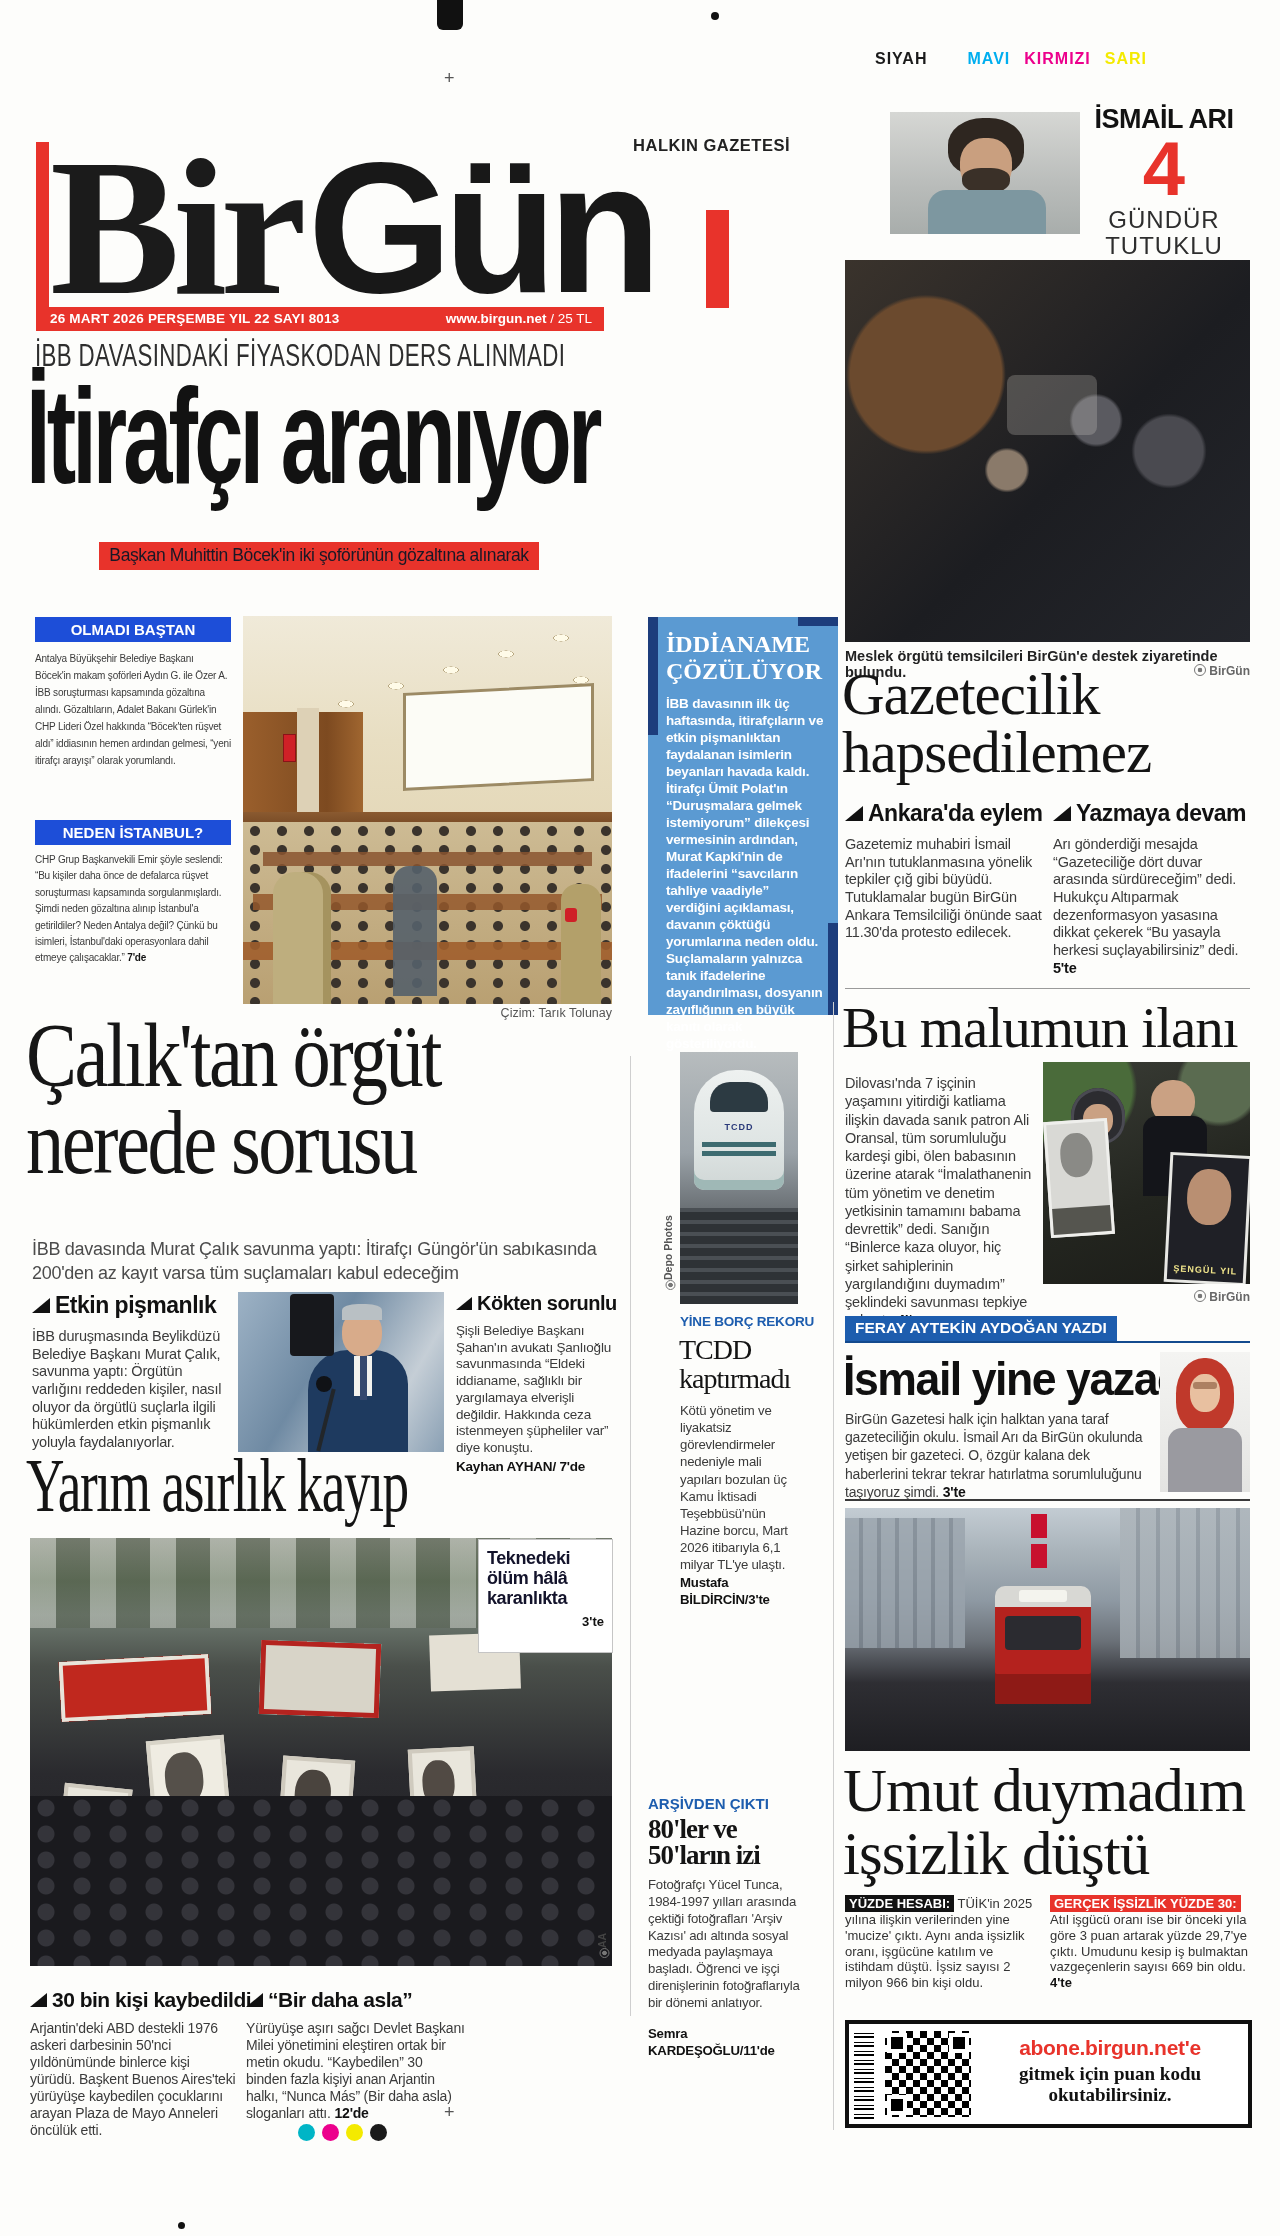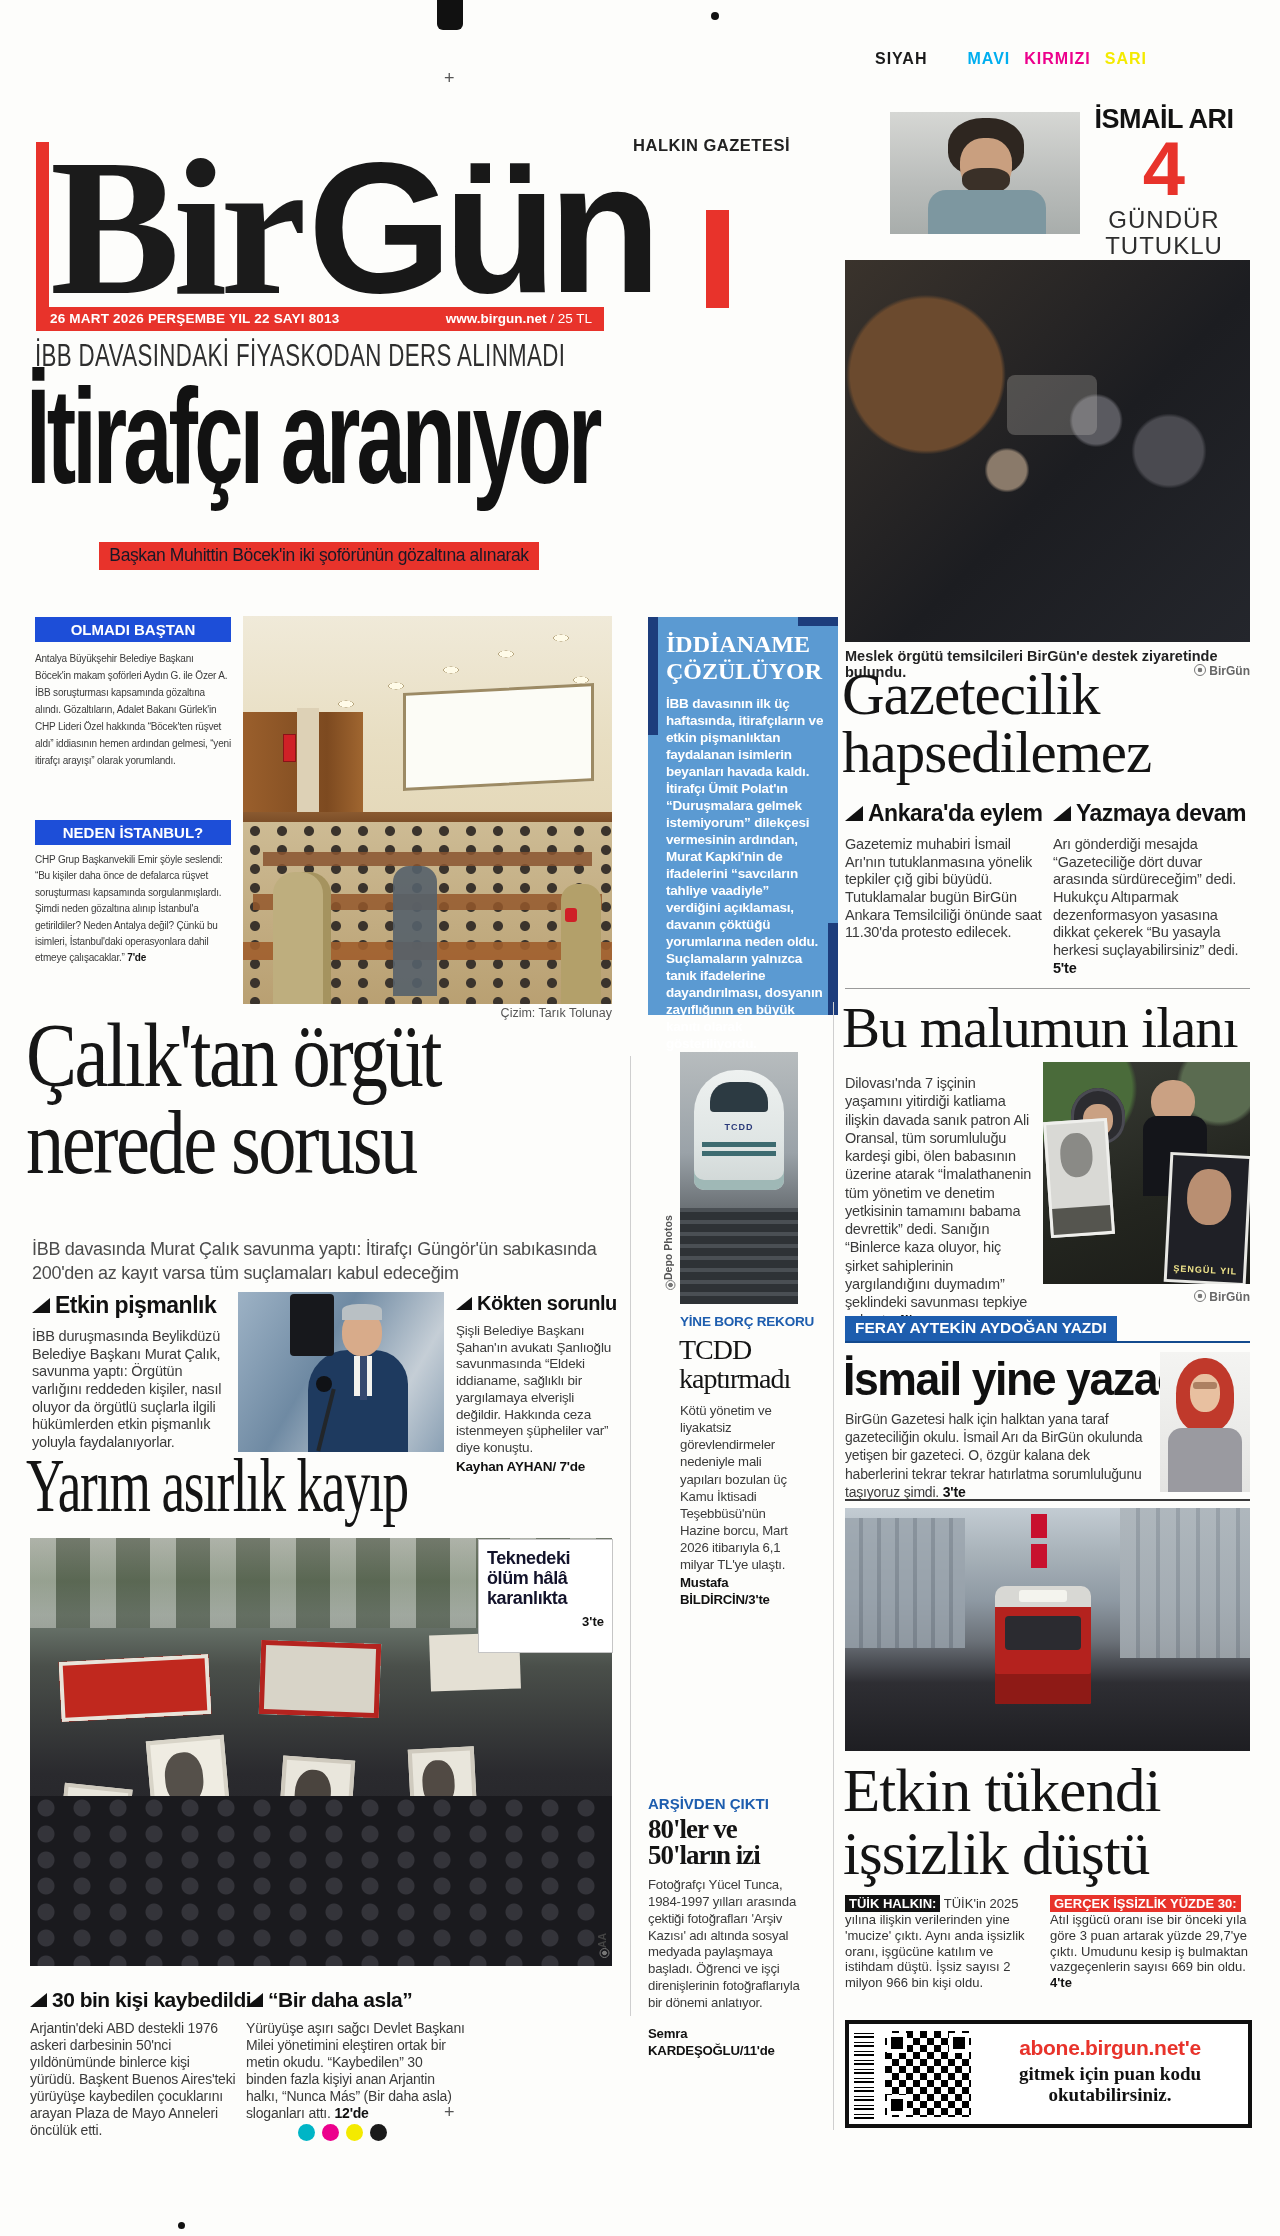--- a/index.html
+++ b/index.html
@@ -188,25 +188,25 @@
     <div class="abs" style="left:46%;top:6px;width:16px;height:24px;background:#c8102e;box-shadow:0 30px 0 #c8102e;"></div>
     <div class="abs" style="left:150px;top:78px;width:96px;height:118px;background:linear-gradient(180deg,#d8d8d4 0 18%,#b4221e 18% 100%);border-radius:10px 10px 2px 2px;box-shadow:inset 0 -30px 0 #8e1a16;">
       <div class="abs" style="left:10px;top:30px;width:76px;height:34px;background:#2b2b30;border-radius:4px;"></div>
       <div class="abs" style="left:24px;top:4px;width:48px;height:12px;background:#f4f4ee;border-radius:3px;"></div>
     </div>
     <div class="abs" style="left:0;bottom:0;width:100%;height:66px;
          background:repeating-radial-gradient(circle at 14px 10px,#3b3b42 0 6px,rgba(0,0,0,0) 7px 100%) 0 0/30px 22px,#191now9across;"></div>
   </div>
 
   <div class="abs serif hl" style="left:843px;top:1760px;font-size:61px;line-height:1.03;">
-    <div>Etkin tükendi</div>
+    <div>Umut duymadım</div>
     <div>işsizlik düştü</div>
   </div>
   <div class="abs" style="left:845px;top:1896px;width:196px;font-size:13px;line-height:1.22;color:#333;">
-    <span class="chip" style="background:#121212;">TÜİK HALKIN:</span>
+    <span class="chip" style="background:#121212;">YÜZDE HESABI:</span>
     <span>TÜİK'in 2025 yılına ilişkin verilerinden yine 'mucize' çıktı. Aynı anda işsizlik oranı, işgücüne katılım ve istihdam düştü. İşsiz sayısı 2 milyon 966 bin kişi oldu.</span>
   </div>
   <div class="abs" style="left:1050px;top:1896px;width:200px;font-size:13px;line-height:1.22;color:#333;">
     <span class="chip" style="background:#e8332b;">GERÇEK İŞSİZLİK YÜZDE 30:</span>
     <span>Atıl işgücü oranı ise bir önceki yıla göre 3 puan artarak yüzde 29,7'ye çıktı. Umudunu kesip iş bulmaktan vazgeçenlerin sayısı 669 bin oldu.</span> <b class="pref">4'te</b>
   </div>
 
   <div class="abs" style="left:845px;top:2020px;width:399px;height:100px;border:4px solid #0f0f0f;background:#fff;">
     <div class="abs" style="left:5px;top:5px;width:20px;height:90px;background:repeating-linear-gradient(0deg,#000 0 2px,#fff 2px 4px,#000 4px 5px,#fff 5px 9px);"></div>
     <div class="abs" style="left:36px;top:7px;width:86px;height:86px;background:repeating-conic-gradient(#000 0% 25%,#fff 0% 50%) 0 0/14px 14px;">

